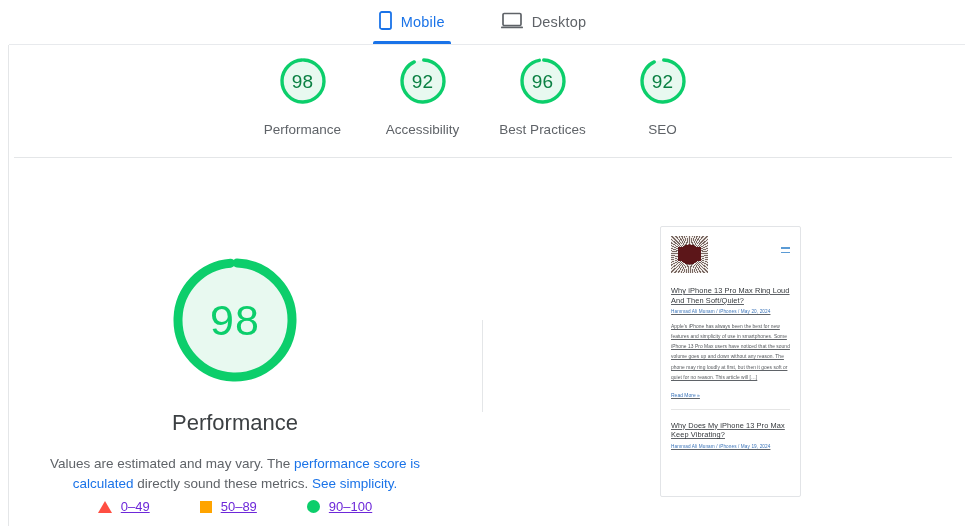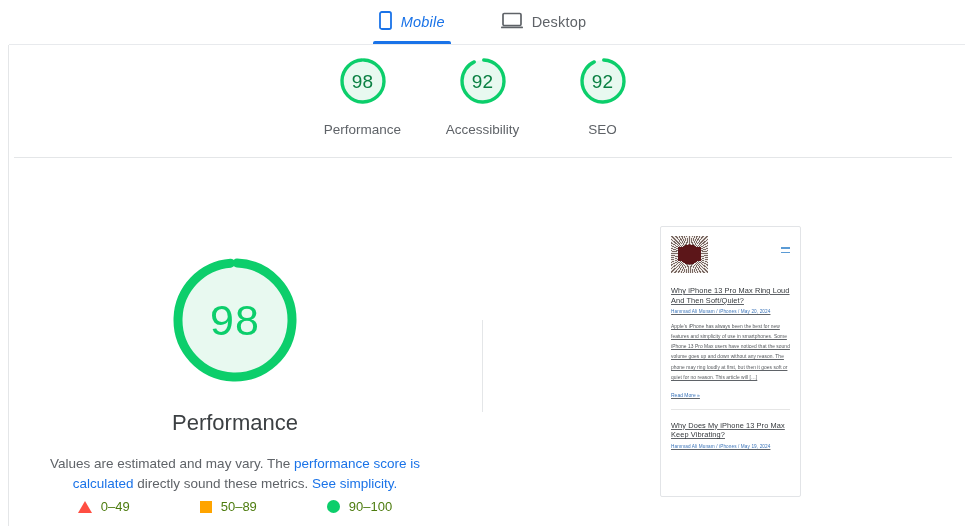--- a/index.html
+++ b/index.html
@@ -51,21 +51,21 @@
     align-items: center;
     gap: 9px;
     height: 44px;
     padding: 0 6px;
     cursor: pointer;
     position: relative;
     font-size: 14px;
     letter-spacing: .2px;
   }
   .tab .tab-label { font-size: 14.5px; }
-  .tab.active { color: #1a73e8; font-weight: 500; font-style: italic; }
+  .tab.active { color: #1a73e8; font-weight: 500; }
   .tab.inactive { color: #5f6368; }
   .tab.active .tab-underline {
     position: absolute;
     left: 0;
     right: 0;
     bottom: 0;
     height: 3px;
     background: #1a73e8;
     border-radius: 2px 2px 0 0;
   }
@@ -177,23 +177,24 @@
 
   
   .legend {
     position: absolute;
     left: 15px;
     top: 499px;
     width: 440px;
     display: flex;
     justify-content: center;
     align-items: center;
-    gap: 70px;
+    gap: 50px;
     font-size: 13px;
-    color: #4d7c0f;
+    color: #6d28d9;
+    text-decoration: underline;
   }
   .legend-item { display: flex; align-items: center; gap: 9px; }
   .sw-triangle {
     width: 0; height: 0;
     border-left: 7px solid transparent;
     border-right: 7px solid transparent;
     border-bottom: 12px solid #ff4e42;
   }
   .sw-square { width: 12px; height: 12px; background: #ffa400; }
   .sw-circle { width: 13px; height: 13px; border-radius: 50%; background: #0cce6b; }
@@ -333,20 +334,30 @@
     <div class="mini-gauge">
       <svg width="52" height="52" viewBox="0 0 52 52">
         <circle cx="26" cy="26" r="21" fill="#e8f9f0"></circle>
         <circle cx="26" cy="26" r="21" fill="none" stroke="#0cce6b" stroke-width="3.4" stroke-linecap="round" stroke-dasharray="121.4 131.9" transform="rotate(-88 26 26)"></circle>
       </svg>
       <span class="score">92</span>
     </div>
     <div class="summary-label">Accessibility</div>
   </div>
 
+  <div class="summary-item">
+    <div class="mini-gauge">
+      <svg width="52" height="52" viewBox="0 0 52 52">
+        <circle cx="26" cy="26" r="21" fill="#e8f9f0"></circle>
+        <circle cx="26" cy="26" r="21" fill="none" stroke="#0cce6b" stroke-width="3.4" stroke-linecap="round" stroke-dasharray="126.6 131.9" transform="rotate(-88 26 26)"></circle>
+      </svg>
+      <span class="score">96</span>
+    </div>
+    <div class="summary-label">Best Practices</div>
+  </div>
 
   <div class="summary-item">
     <div class="mini-gauge">
       <svg width="52" height="52" viewBox="0 0 52 52">
         <circle cx="26" cy="26" r="21" fill="#e8f9f0"></circle>
         <circle cx="26" cy="26" r="21" fill="none" stroke="#0cce6b" stroke-width="3.4" stroke-linecap="round" stroke-dasharray="121.4 131.9" transform="rotate(-88 26 26)"></circle>
       </svg>
       <span class="score">92</span>
     </div>
     <div class="summary-label">SEO</div>

